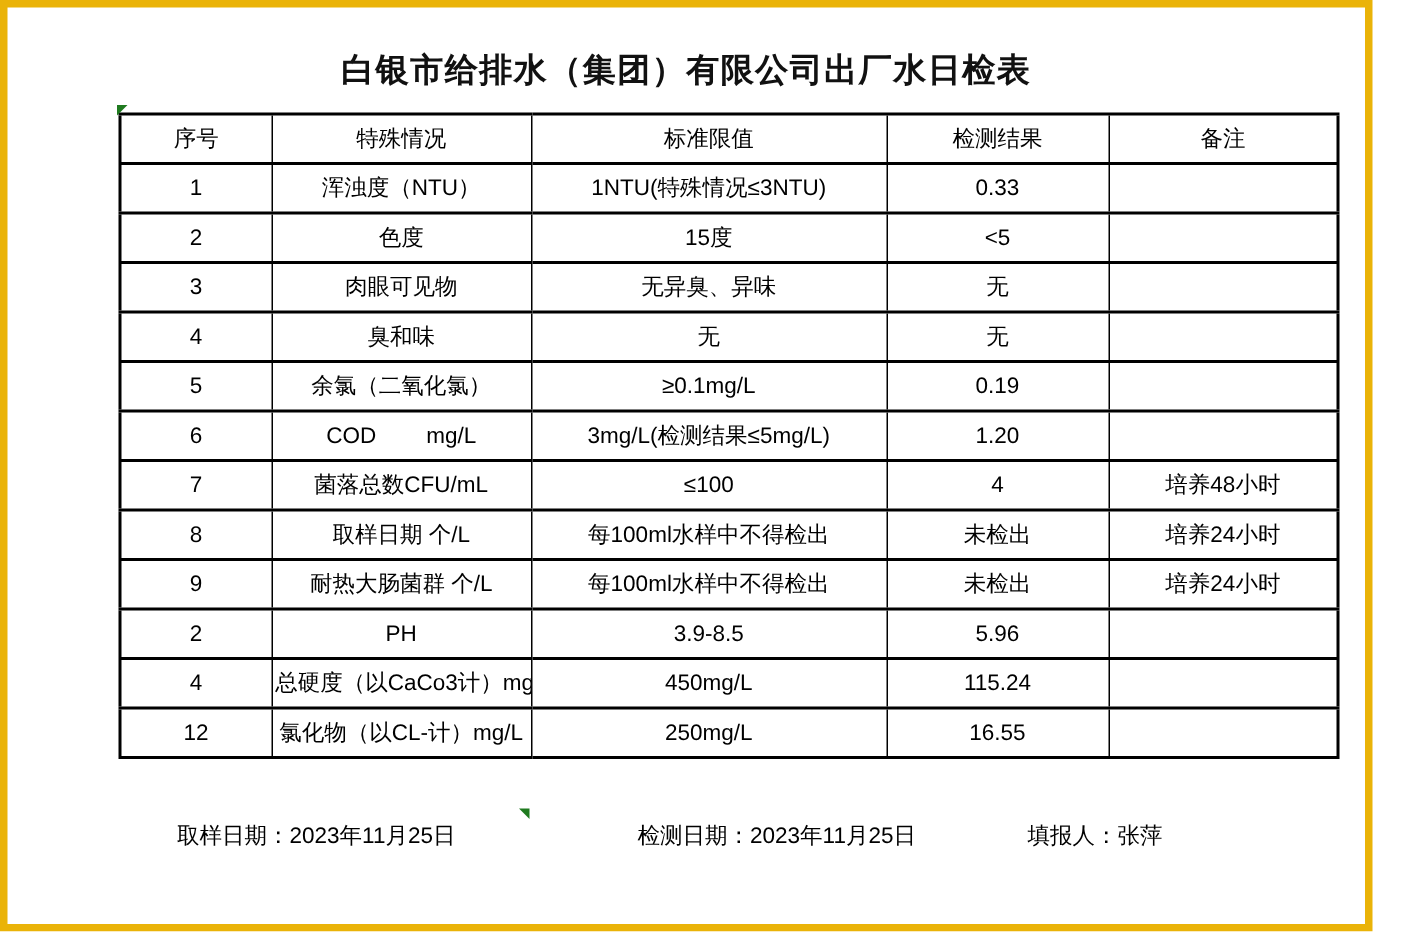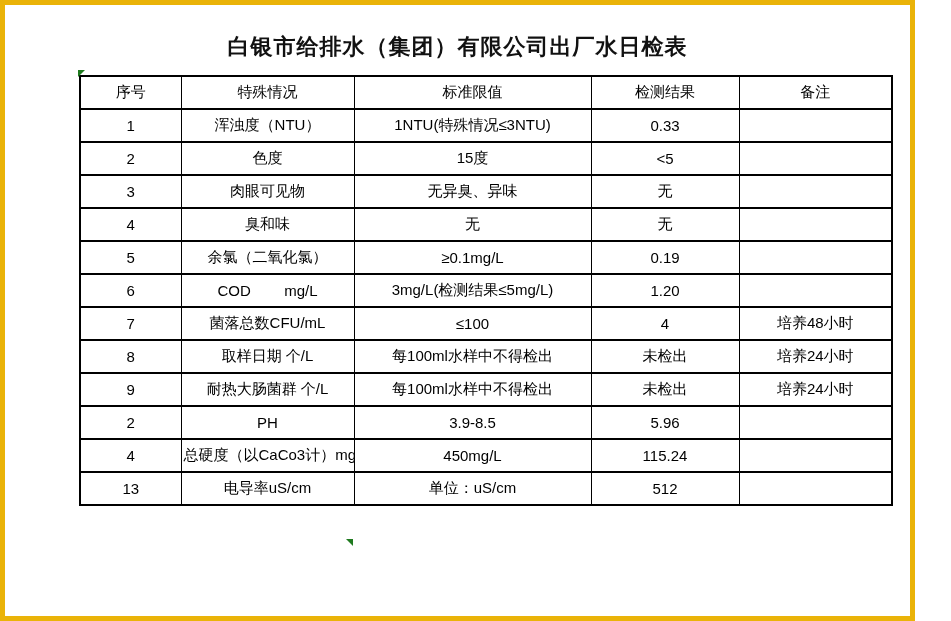--- a/index.html
+++ b/index.html
@@ -192,24 +192,29 @@
             <td></td>
           </tr>
           <tr>
             <td>4</td>
             <td>总硬度（以CaCo3计）mg/L</td>
             <td>450mg/L</td>
             <td>115.24</td>
             <td></td>
           </tr>
           <tr>
-            <td>13</td>
-            <td>电导率uS/cm</td>
-            <td>单位：uS/cm</td>
-            <td>512</td>
+            <td>12</td>
+            <td>氯化物（以CL-计）mg/L</td>
+            <td>250mg/L</td>
+            <td>16.55</td>
             <td></td>
           </tr>
         </tbody>
     </table>
   </div>
 
+  <div class="footer">
+    <span class="f-item f-sampling"><span>取样日期：</span><span>2023年11月25日</span></span>
+    <span class="f-item f-testing"><span>检测日期：</span><span>2023年11月25日</span></span>
+    <span class="f-item f-reporter"><span>填报人：</span><span>张萍</span></span>
+  </div>
 
 </div>
 
 </body></html>

